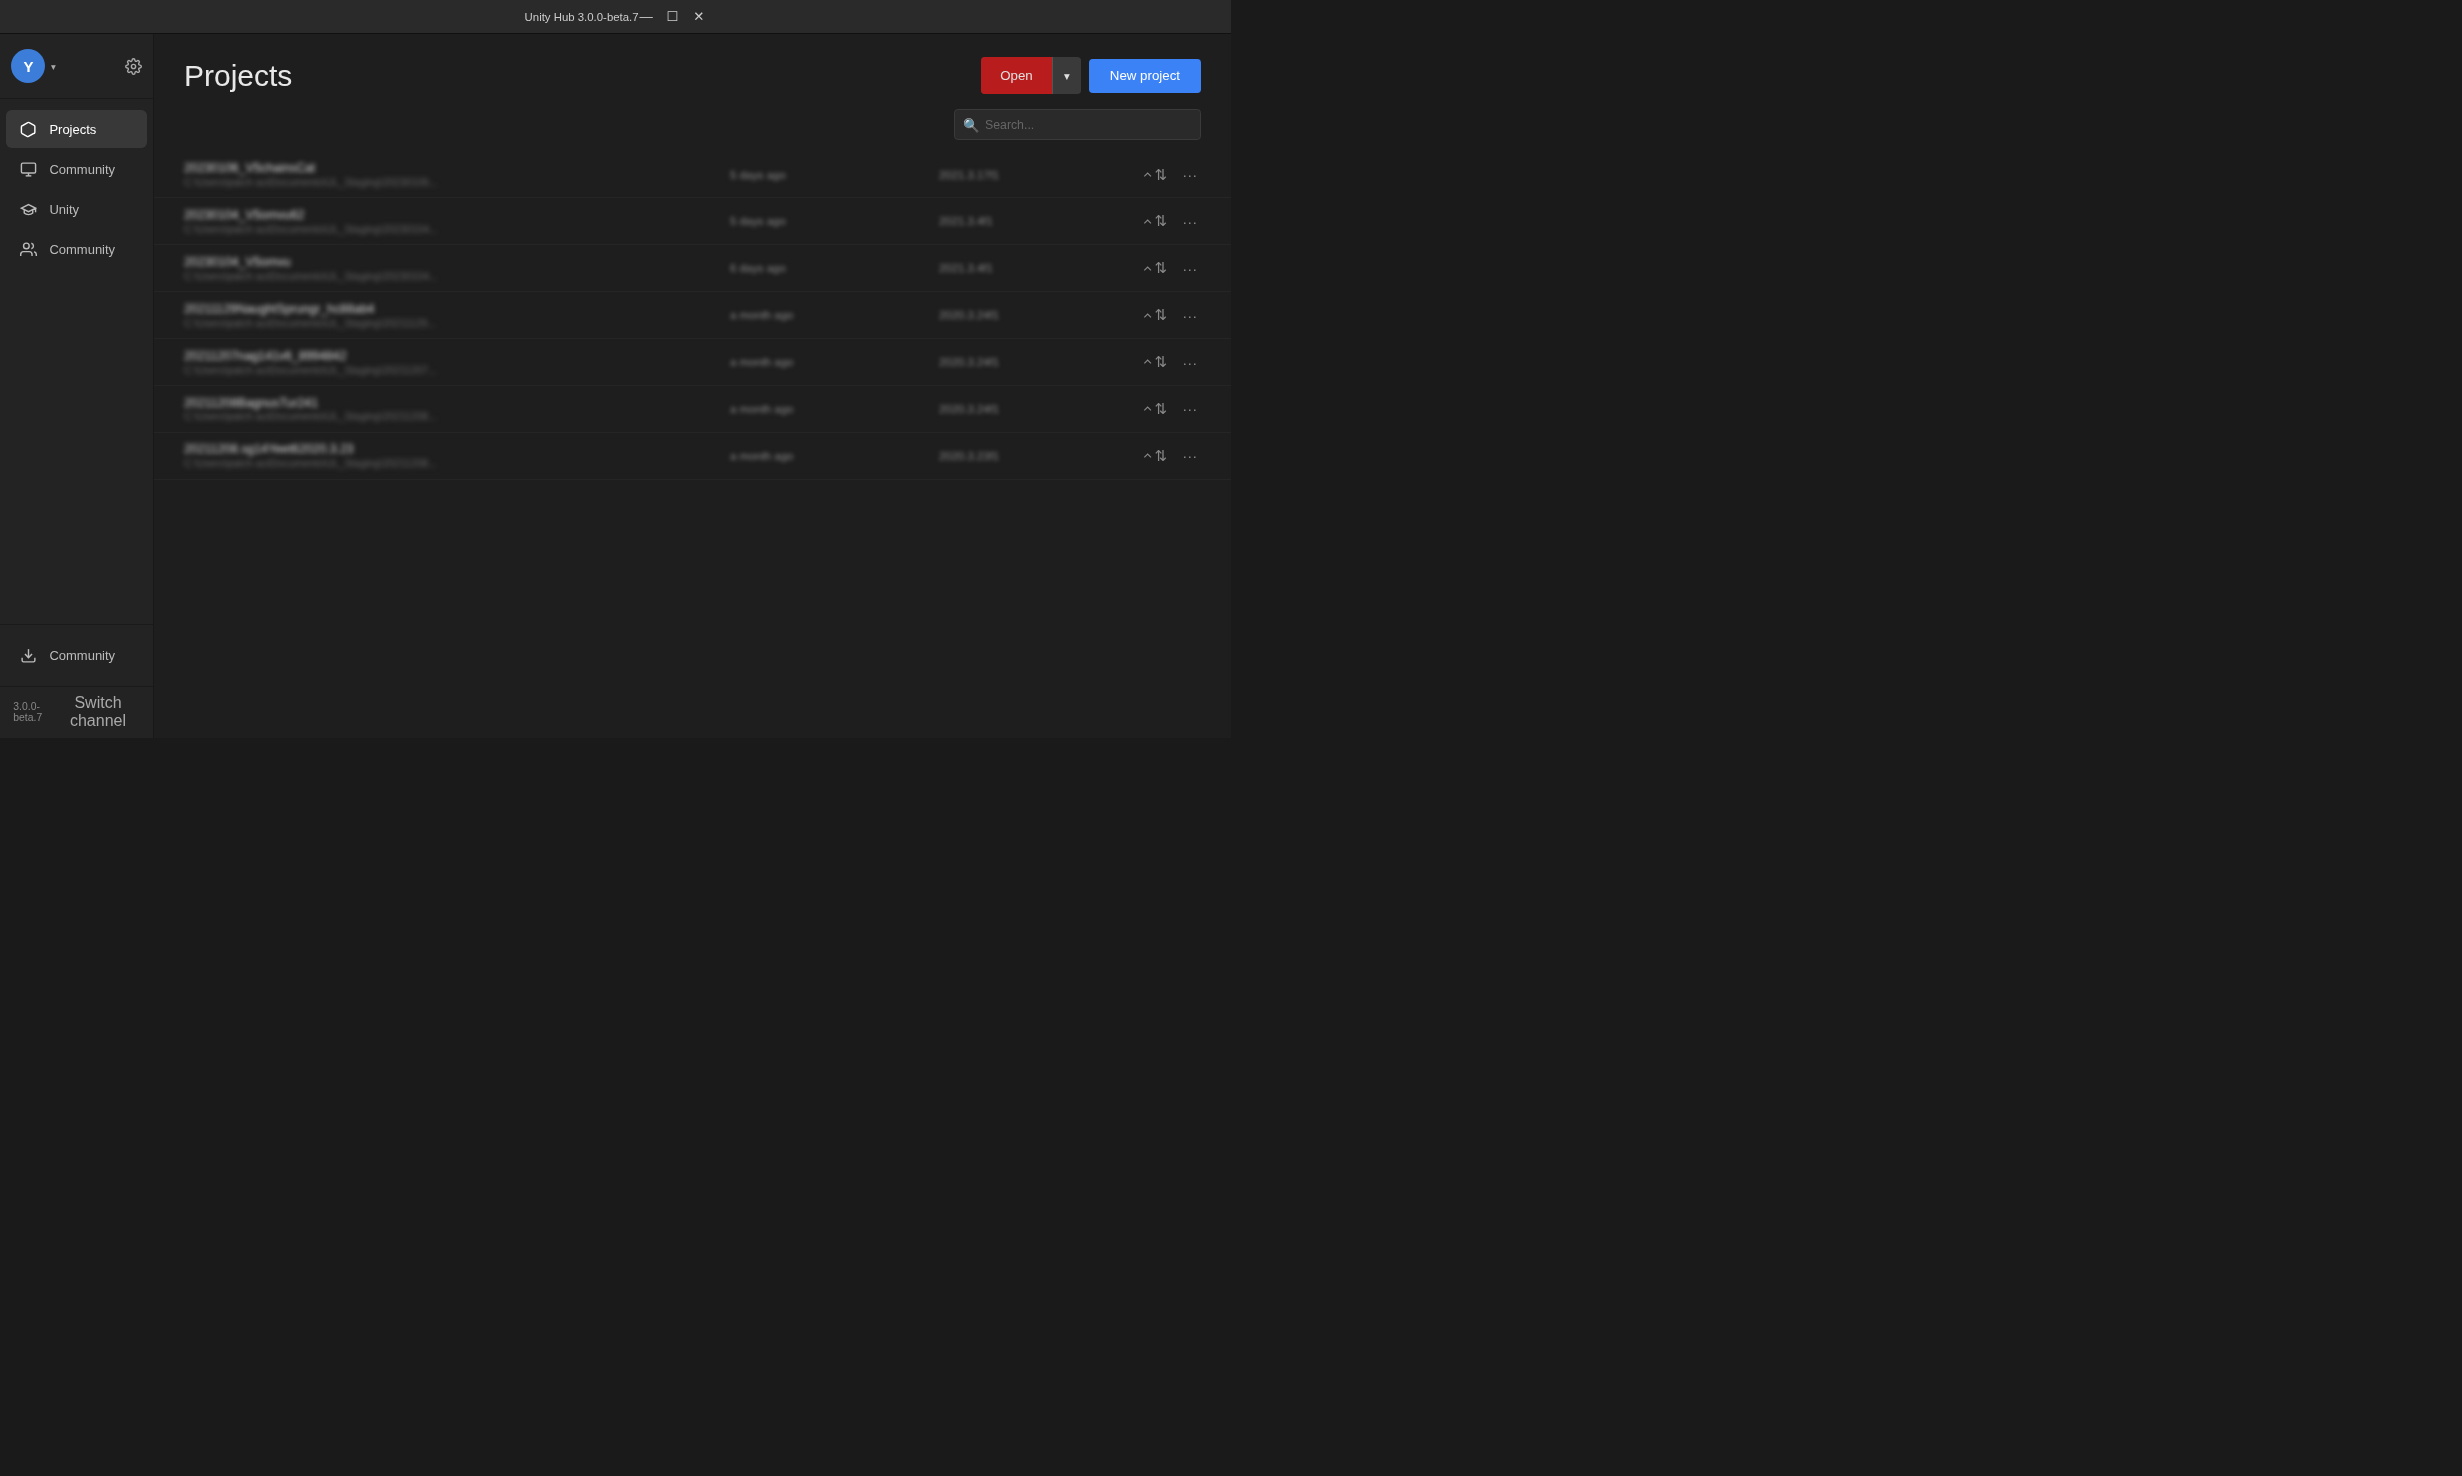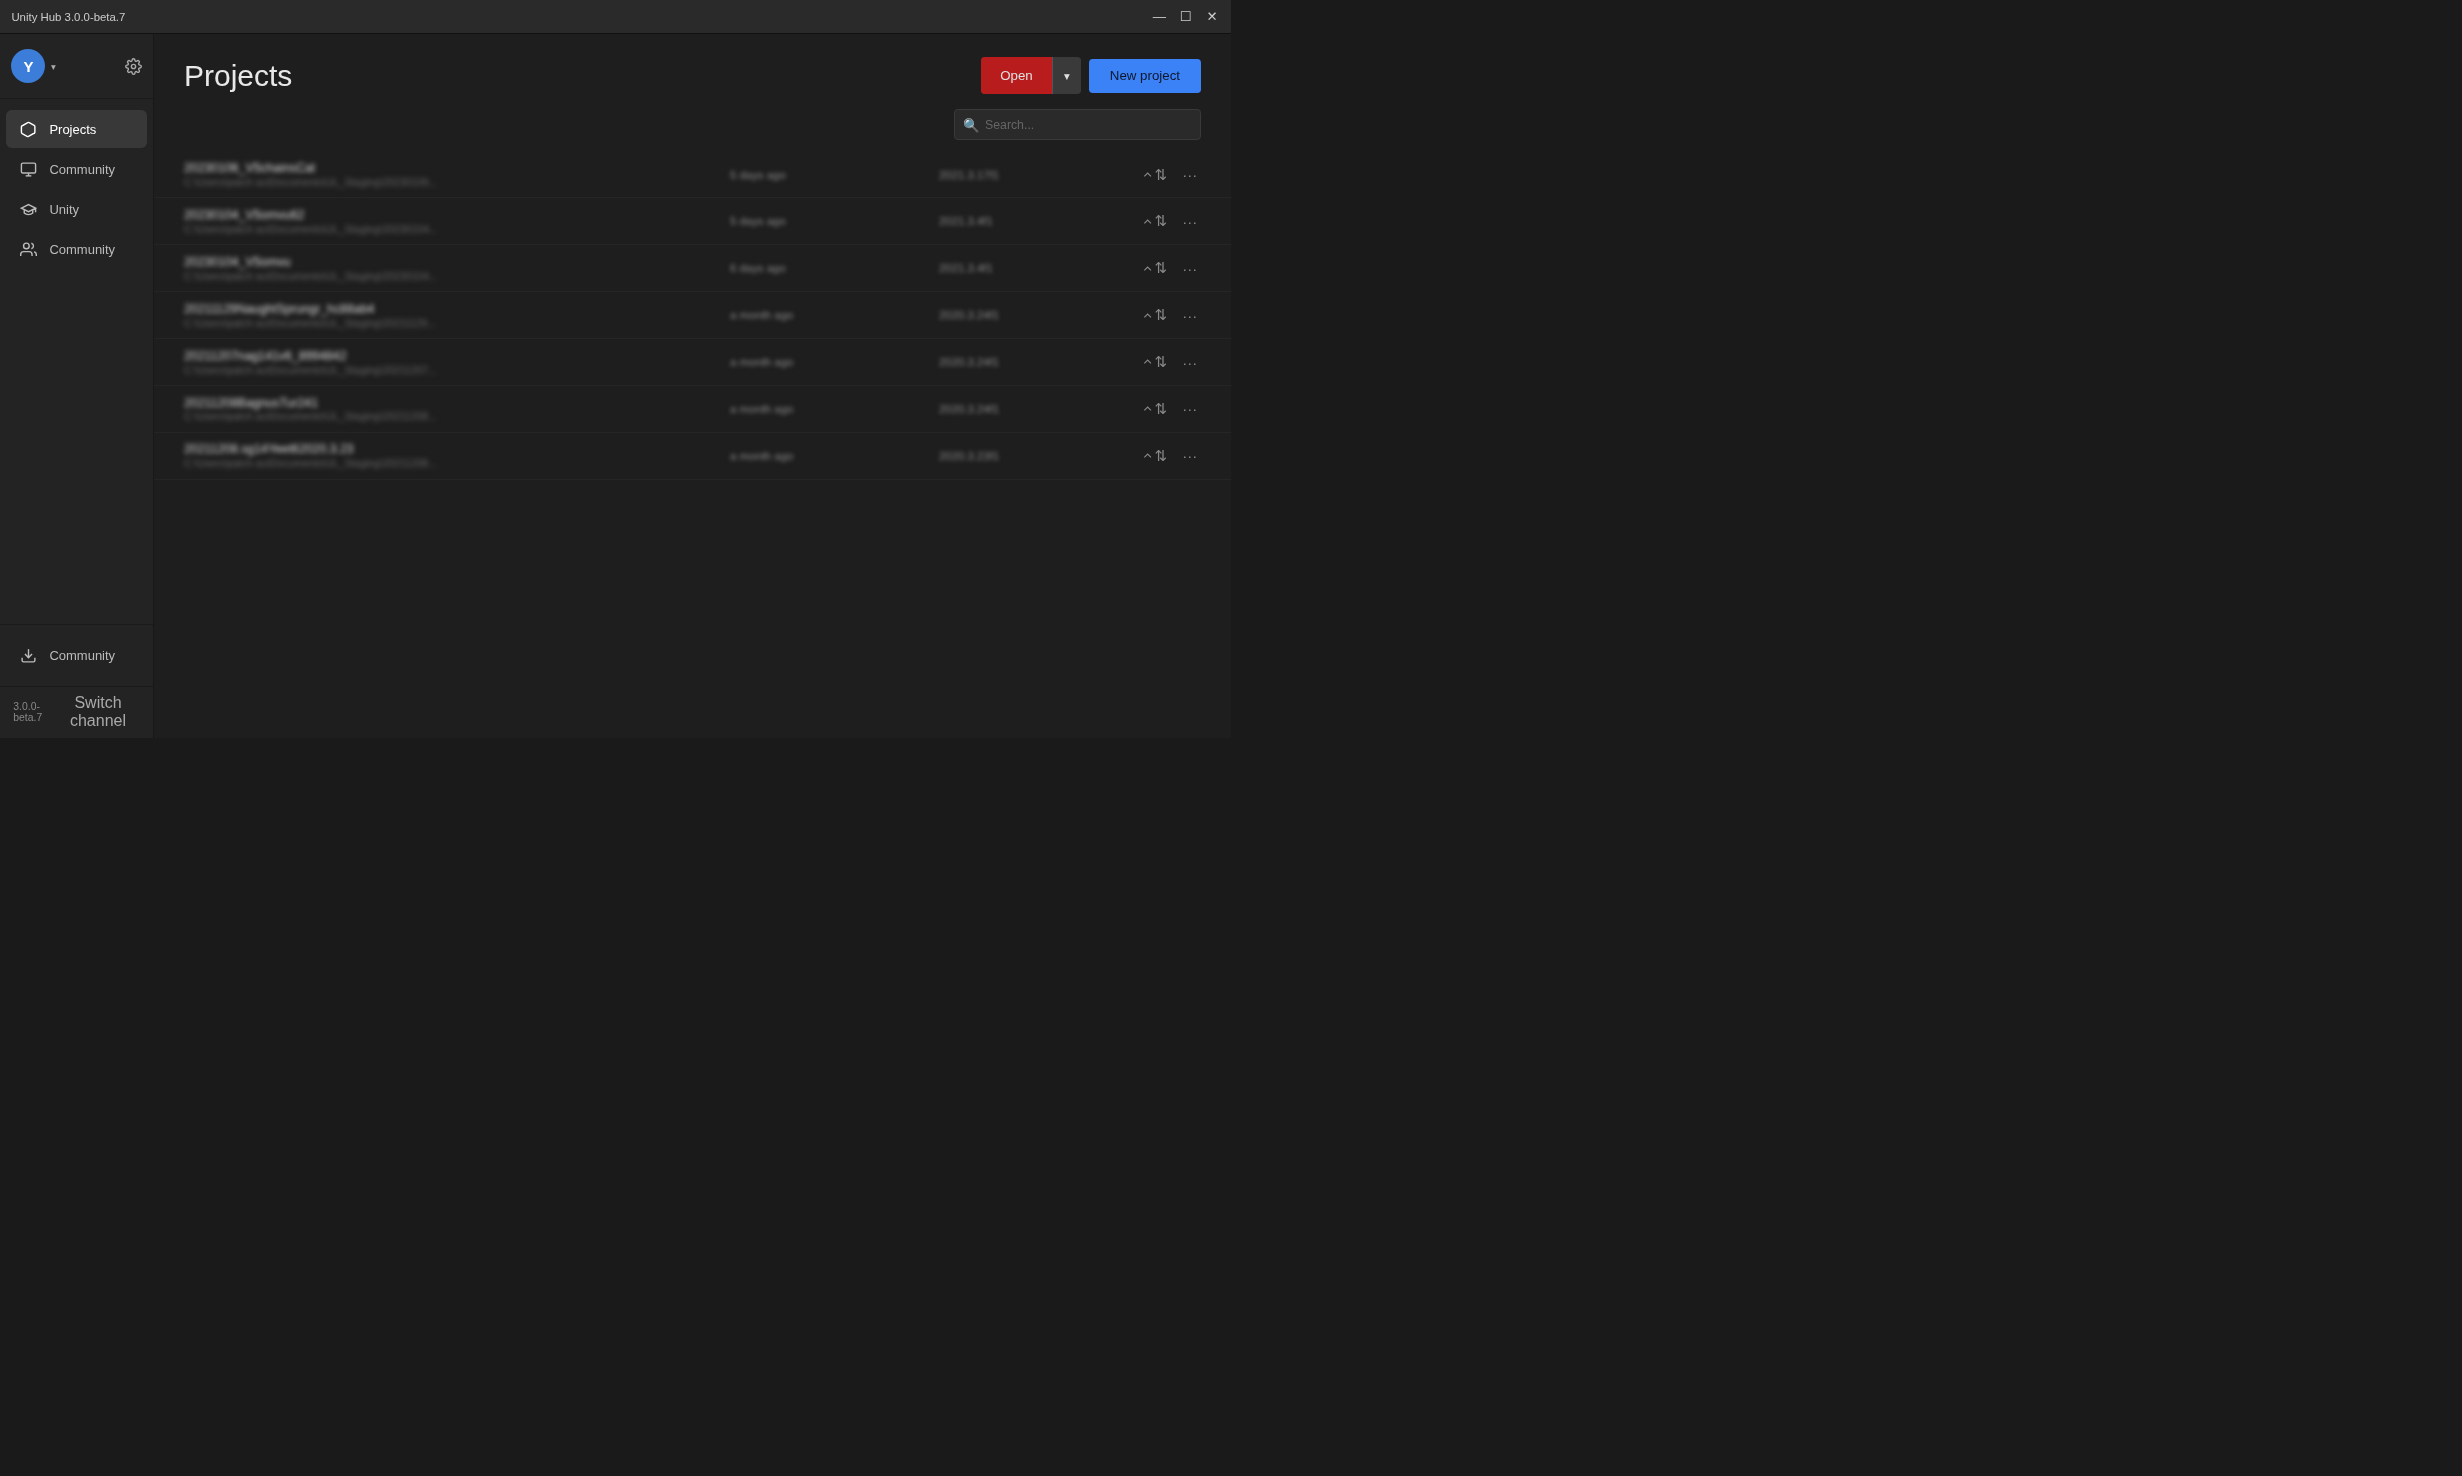--- a/index.html
+++ b/index.html
@@ -11,21 +11,21 @@
       height: 738px;
       overflow: hidden;
       position: relative;
     }
     .title-bar {
       background: #2a2a2a;
       height: 34px;
       display: flex;
       align-items: center;
       padding: 0 11.4px;
-      justify-content: space-between;
+      justify-content: center;
       border-bottom: 0.9px solid #111;
     }
     .title-bar-text {
       font-size: 11.4px;
       color: #ccc;
     }
     .title-bar-controls {
       display: flex;
       gap: 11.4px;
       align-items: center;
@@ -208,21 +208,21 @@
       padding: 9.5px 11.4px;
       background: #3a3a3a;
       border: none;
       color: #e0e0e0;
       cursor: pointer;
       font-size: 11.4px;
     }
     .btn-new-project {
       padding: 9.5px 21px;
       background: #3b82f6;
-      color: #0f172a;
+      color: #ffffff;
       border: none;
       border-radius: 3.8px;
       font-size: 13.3px;
       cursor: pointer;
       font-weight: 500;
     }
 
     .search-bar-row {
       padding: 0 30px 11.4px 30px;
       display: flex;

